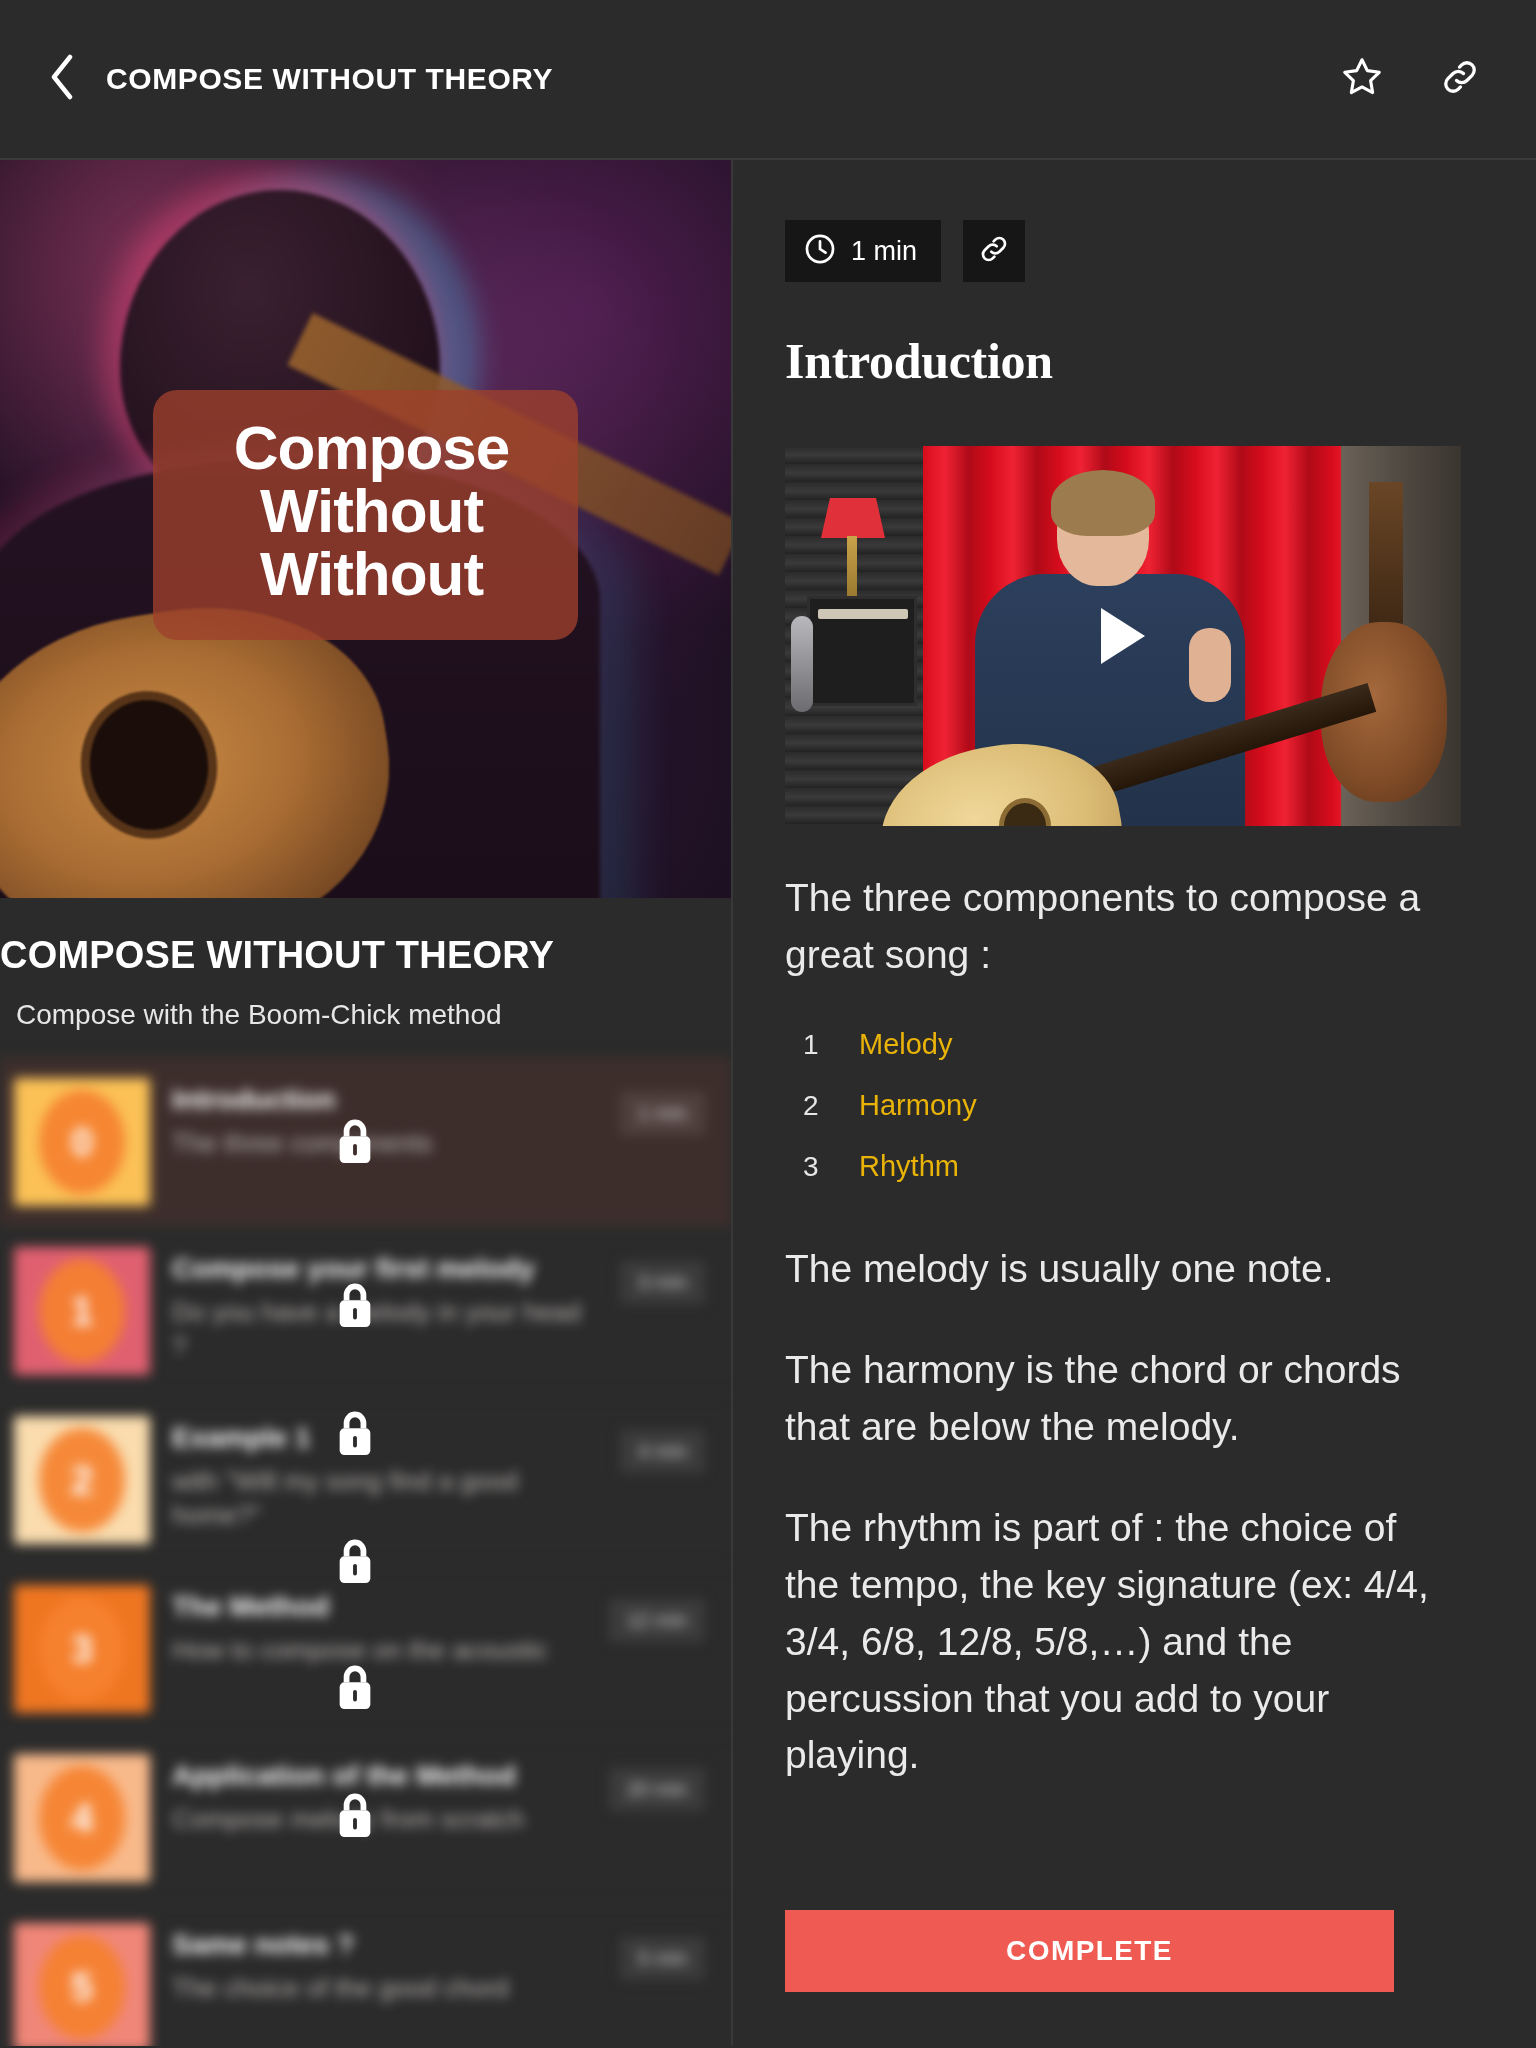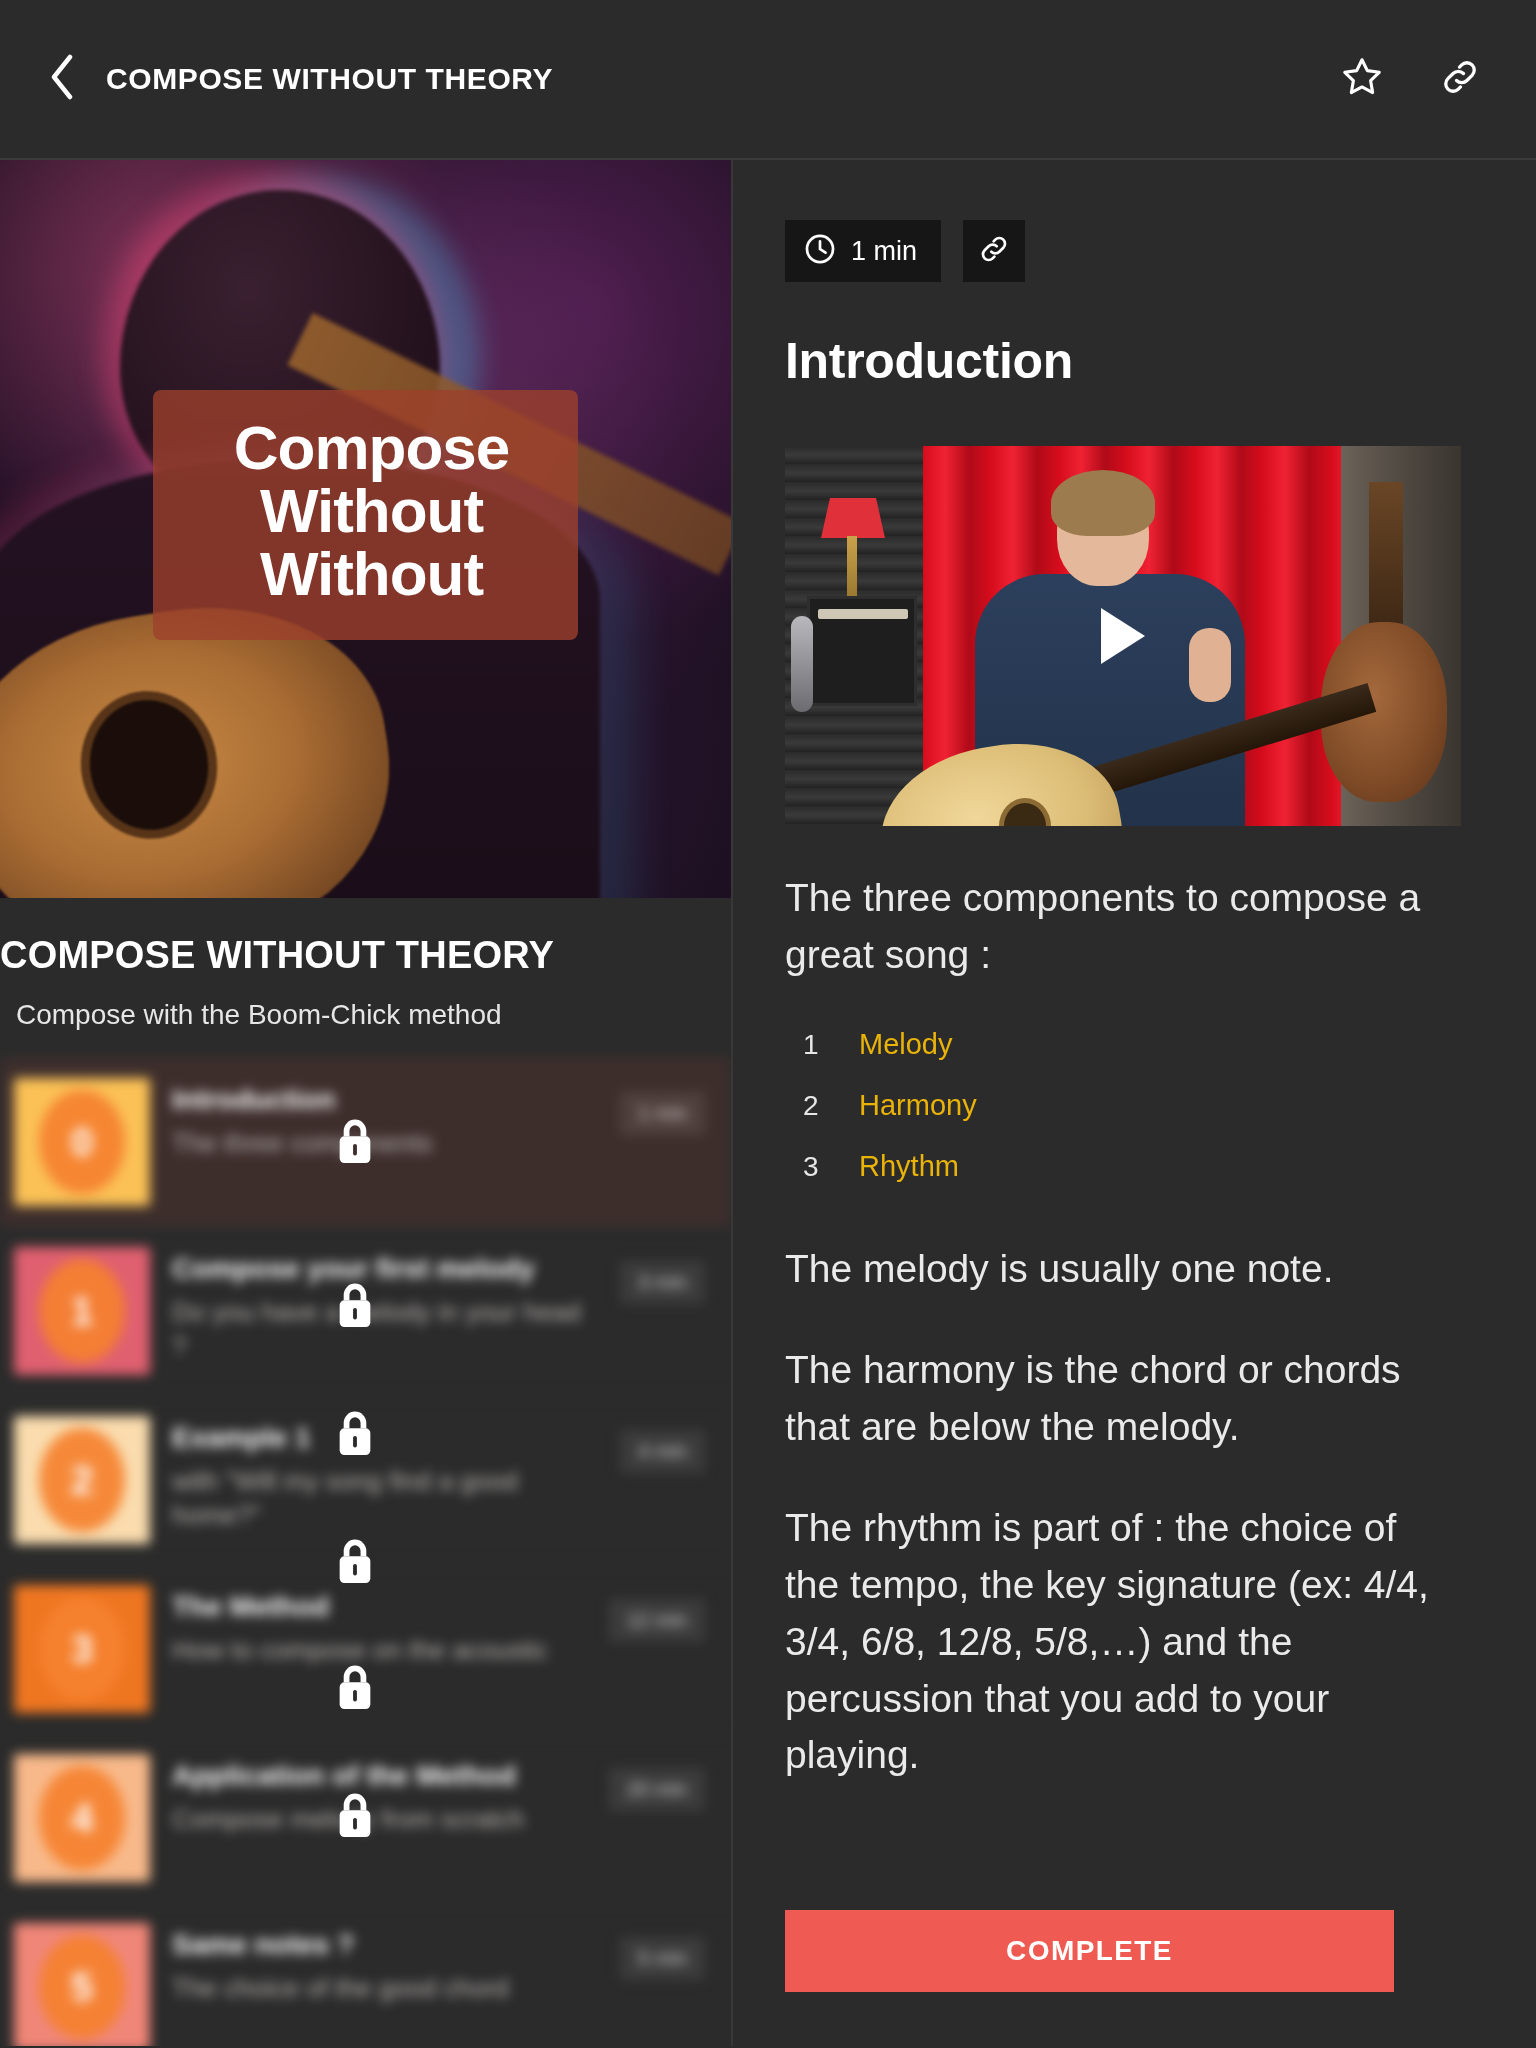--- a/index.html
+++ b/index.html
@@ -132,21 +132,21 @@
     transform: rotate(26deg);
     transform-origin: left center;
     filter: blur(2px);
   }
   .hero-badge {
     position: absolute;
     left: 153px; top: 230px;
     width: 425px;
     padding: 26px 12px 34px 24px;
     background: rgba(158,64,44,0.78);
-    border-radius: 8px;
+    border-radius: 24px;
     text-align: center;
   }
   .hero-badge span {
     display: block;
     color: #ffffff;
     font-size: 62px;
     font-weight: 700;
     line-height: 1.02;
     letter-spacing: -1px;
   }
@@ -253,20 +253,21 @@
     width: 62px; height: 62px;
     display: flex; align-items: center; justify-content: center;
     cursor: pointer;
   }
   .lesson-h1 {
     color: #ffffff;
     font-size: 50px;
     font-weight: 700;
     margin-top: 50px;
     letter-spacing: -0.3px;
+    font-family: Liberation Serif, serif;
   }
   .lesson-h2 {
     color: #e9e9e9;
     font-size: 29px;
     font-weight: 400;
     margin-top: 42px;
   }
 
   
   .video {

